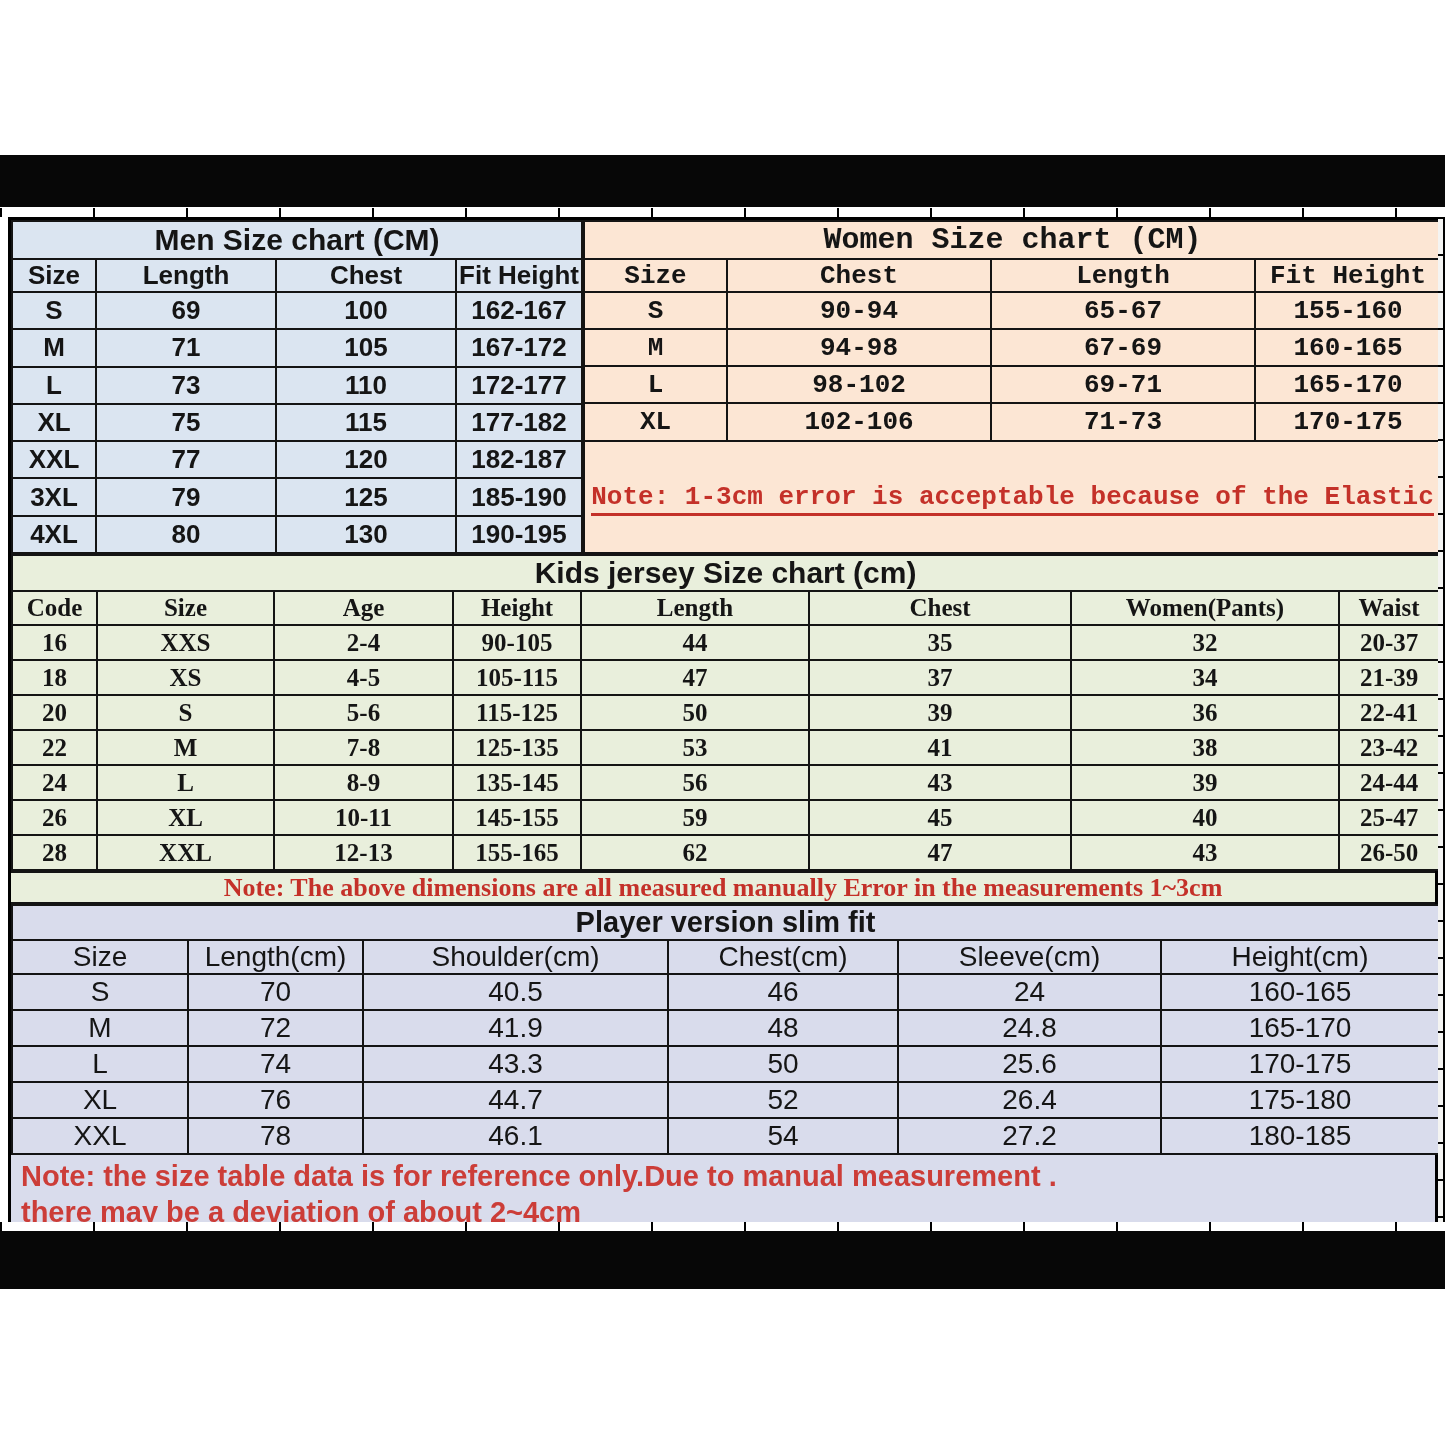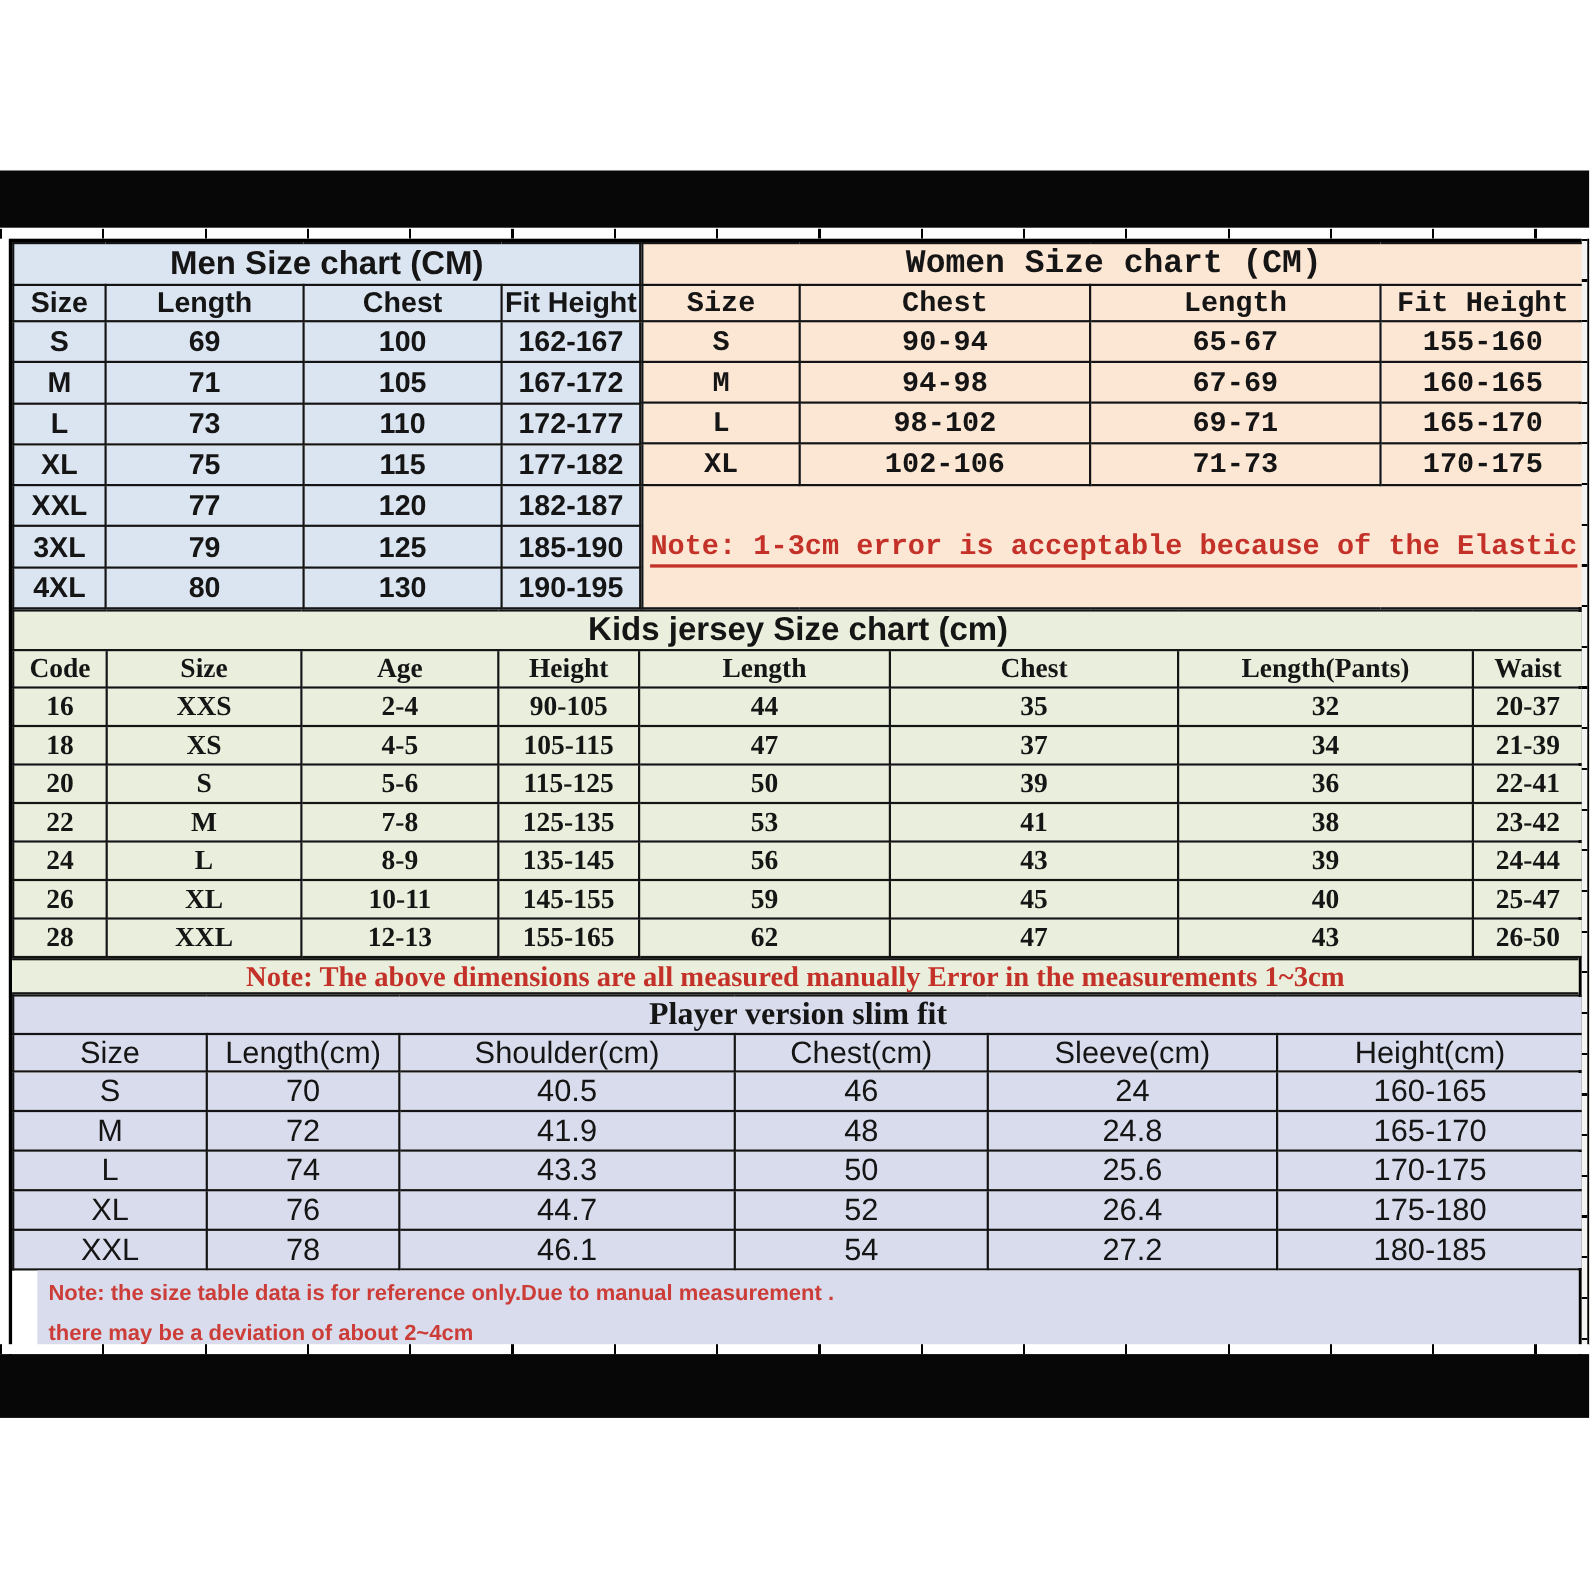--- a/index.html
+++ b/index.html
@@ -70,27 +70,27 @@
   .green-note{height:33px;background:var(--kids-bg);border-top:2px solid var(--border);
     border-bottom:2px solid var(--border);display:flex;align-items:flex-start;justify-content:center;
     font-family:"Liberation Serif","DejaVu Serif",serif;font-weight:bold;font-size:26px;
     color:var(--note-red);}
 
   
   .player{width:100%;height:248px;}
   .player td,.player th{background:var(--player-bg);font-weight:normal;font-size:28px;}
   .player .title{font-weight:bold;font-size:29px;}
   .player tr{height:36px;}
-  .player .title-row{height:35px;font-family:Liberation Serif, serif;}
+  .player .title-row{height:35px;}
   .player .head-row{height:33px;}
 
   
   .footer-note{height:78px;background:var(--player-bg);padding:3px 0 0 10px;
-    font-weight:bold;font-size:20px;line-height:36px;color:var(--footer-red);
-    text-align:left;white-space:nowrap;margin-left:23px;}
+    font-weight:bold;font-size:29px;line-height:36px;color:var(--footer-red);
+    text-align:left;white-space:nowrap;}
 </style>
 </head>
 <body>
 
 <div class="page">
 
   <div class="bar bar-top"></div>
   <div class="tickstrip strip-top"></div>
 
   <div class="sheet">
@@ -231,21 +231,21 @@
         <tr class="title-row">
           <td colspan="8" class="title">Kids jersey Size chart (cm)</td>
         </tr>
         <tr class="head-row">
             <th>Code</th>
             <th>Size</th>
             <th>Age</th>
             <th>Height</th>
             <th>Length</th>
             <th>Chest</th>
-            <th>Length(Pants)</th>
+            <th>Women(Pants)</th>
             <th>Waist</th>
           </tr>
       </thead>
       <tbody>
           <tr>
             <td>16</td>
             <td>XXS</td>
             <td>2-4</td>
             <td>90-105</td>
             <td>44</td>

